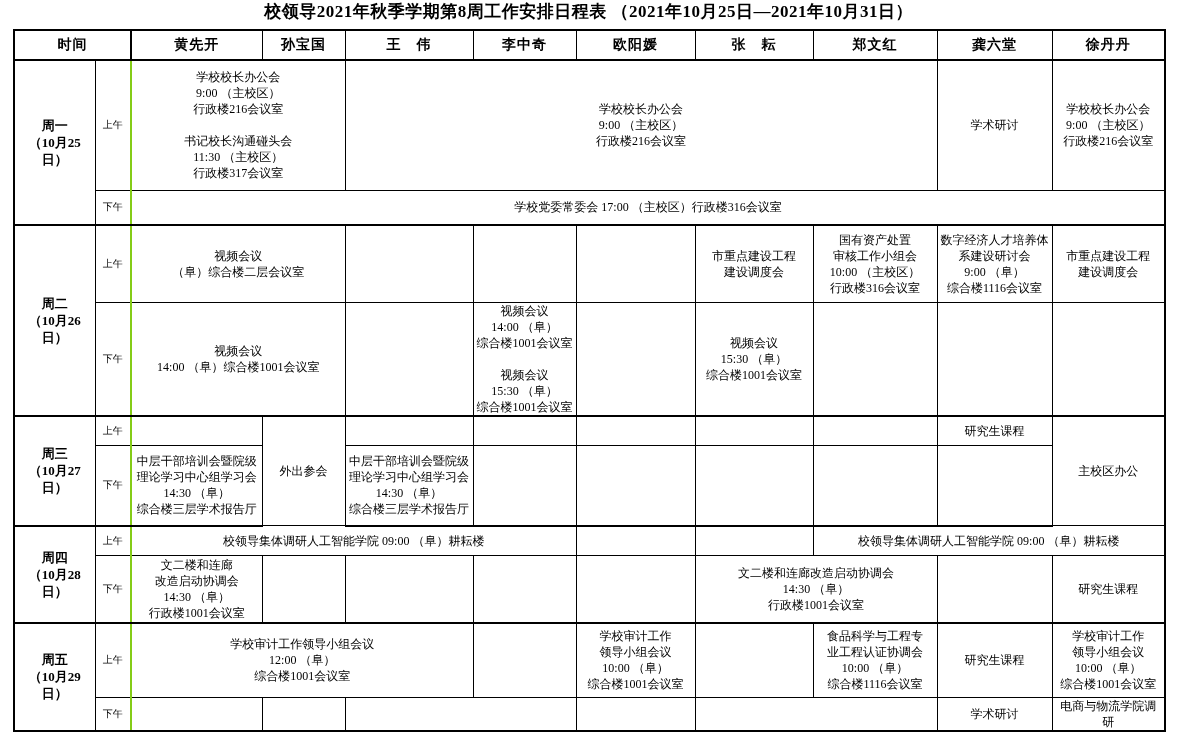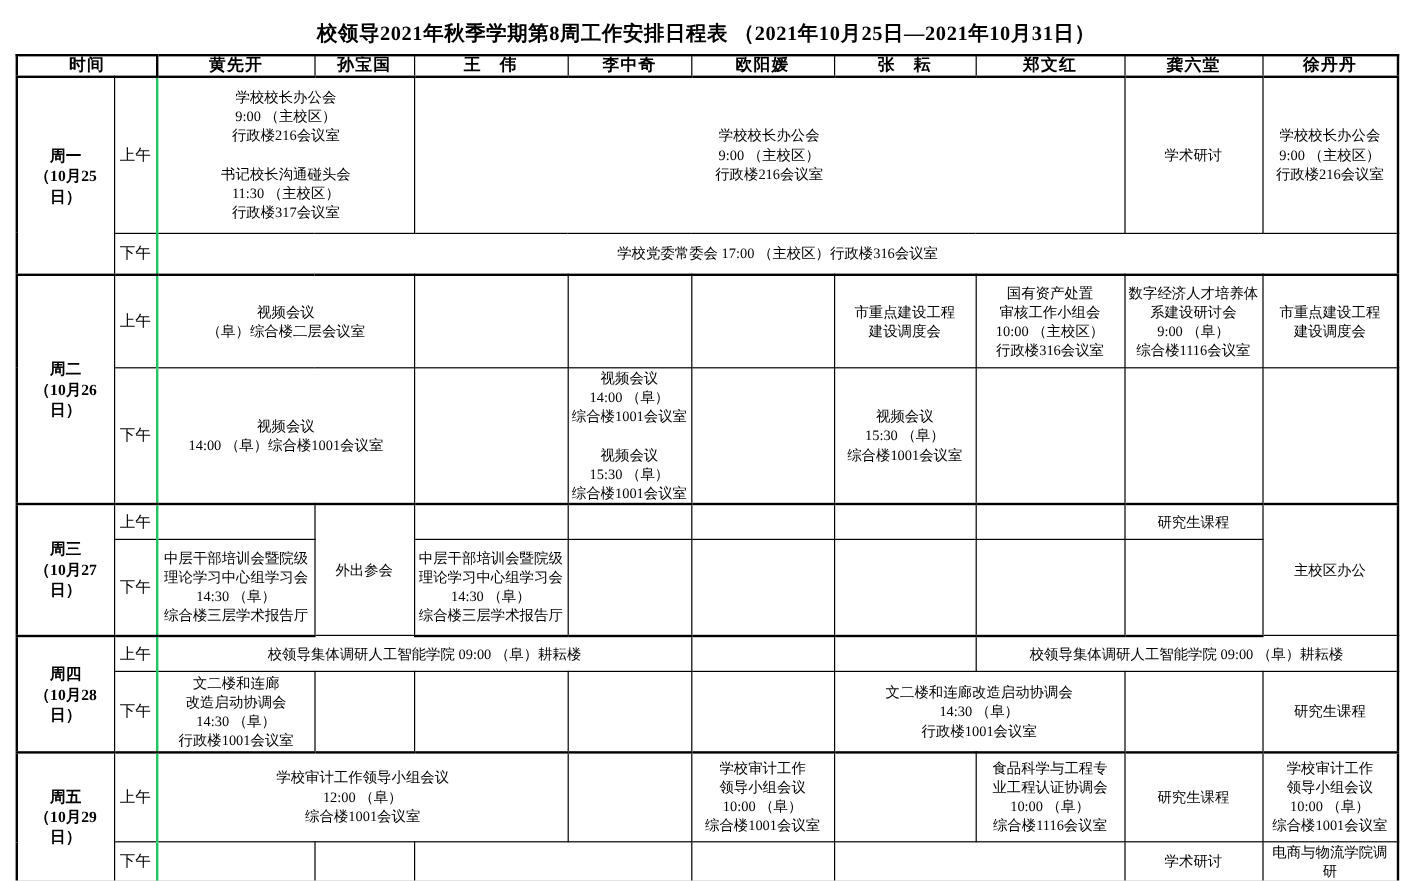--- a/index.html
+++ b/index.html
@@ -3,36 +3,36 @@
 <meta charset="utf-8">
 <style>
   html,body{margin:0;padding:0;background:#fff;}
   .page{
     width:1177px;height:734px;background:#fff;color:#000;
     font-family:"Liberation Serif","DejaVu Serif",serif;
     overflow:hidden;position:relative;
   }
   .title{
     text-align:center;font-weight:bold;font-size:17px;
-    padding:16px 0 6px 0;letter-spacing:0.5px;
+    padding:0 0 6px 0;letter-spacing:0.5px;
   }
   table.sched{
     border-collapse:collapse;table-layout:fixed;
     margin-left:13px;border:2px solid #000;
   }
   .sched th,.sched td{
     border:1px solid #000;text-align:center;vertical-align:middle;
     padding:0 2px;font-size:12px;line-height:16px;
     white-space:pre-line;overflow:hidden;
   }
   .sched th{font-size:14px;font-weight:bold;letter-spacing:1px;}
   tr.head th{border-bottom:2px solid #000;}
   th.time{border-right:2px solid #000;}
   td.day{font-weight:bold;font-size:13px;border-bottom:2px solid #000;line-height:17px;margin-left:20px;}
-  td.ampm{border-right:2px solid #22c55e;font-size:13px;}
+  td.ampm{border-right:2px solid #84cc16;font-size:10px;}
   tr.pm td{border-bottom:2px solid #000;margin-top:15px;}
 </style>
 </head>
 <body>
 
 <div class="page">
   <div class="title">校领导2021年秋季学期第8周工作安排日程表 （2021年10月25日—2021年10月31日）</div>
 
   <table class="sched">
     <colgroup>
@@ -43,21 +43,21 @@
         <col style="width:128px">
         <col style="width:103px">
       <col style="width:119px">
         <col style="width:118px">
         <col style="width:124px">
       <col style="width:115px">
         <col style="width:113px">
     </colgroup>
 
     <tbody>
-        <tr class="head" style="height:18px">
+        <tr class="head" style="height:30px">
       <th class="time" colspan="2">时间</th>
       <th>黄先开</th>
       <th>孙宝国</th>
       <th>王　伟</th>
       <th>李中奇</th>
       <th>欧阳媛</th>
       <th>张　耘</th>
       <th>郑文红</th>
       <th>龚六堂</th>
       <th>徐丹丹</th>

